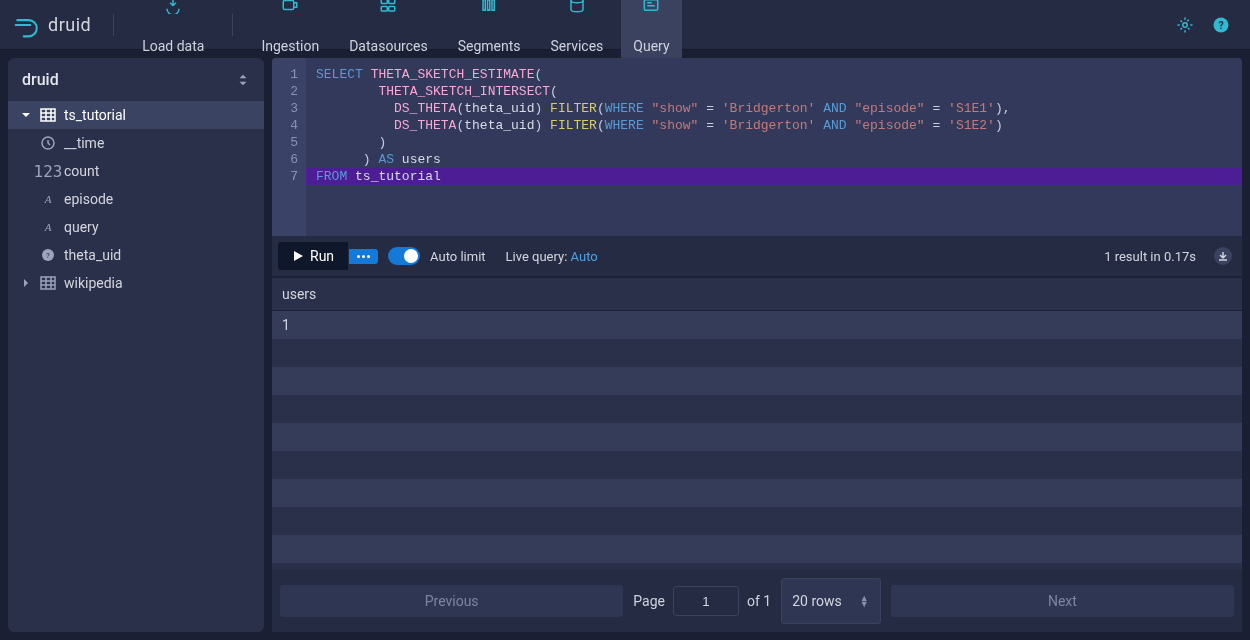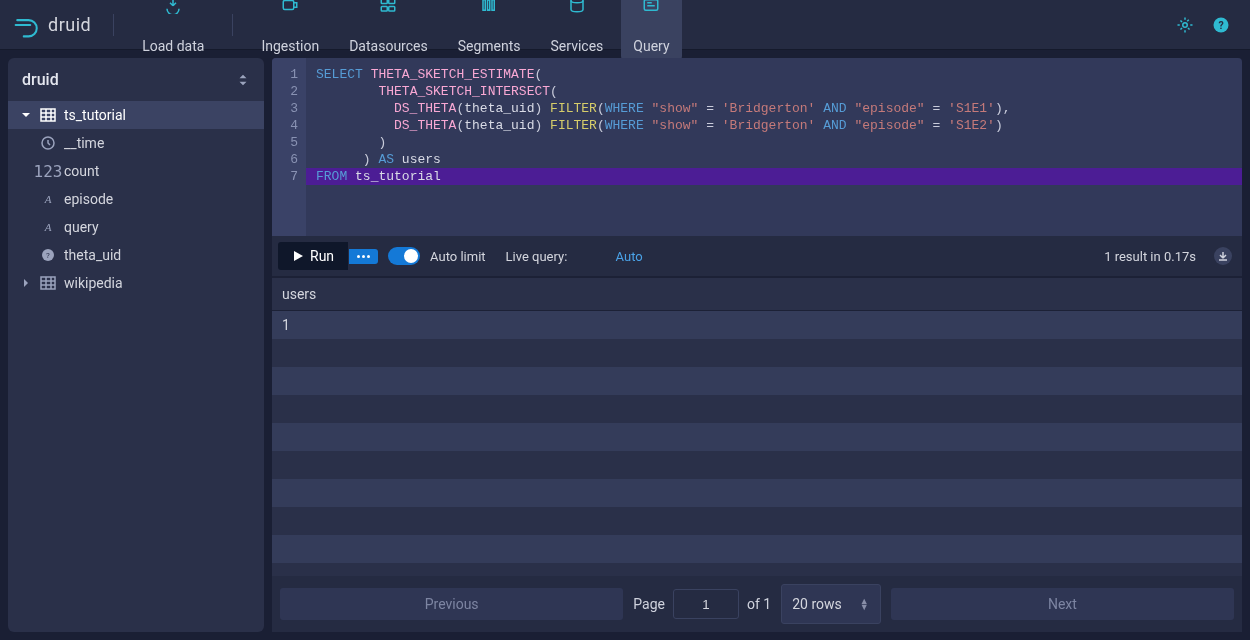--- a/index.html
+++ b/index.html
@@ -124,21 +124,21 @@
   .toggle {
     width:32px; height:18px; background:#1479d7; border-radius:10px;
     position:relative; cursor:pointer;
   }
   .toggle::after{
     content:""; position:absolute; right:2px; top:2px;
     width:14px; height:14px; background:#fff; border-radius:50%;
   }
   .run-text { color:#d4d6de; font-size:13px; }
   .live-query { margin-left:10px; color:#d4d6de; font-size:13px; }
-  .live-query a { color:#4aa2e7; cursor:pointer;margin-left:45px; }
+  .live-query a { color:#4aa2e7; cursor:pointer; }
   .run-bar .spacer { flex:1; }
   .result-count { color:#d4d6de; font-size:13px; display:flex; align-items:center; gap:18px; }
   .dl-icon { width:18px;height:18px;background:#3a4260;border-radius:50%;display:flex;align-items:center;justify-content:center;color:#cfd2dd;cursor:pointer;}
 
   
   .results {
     flex:1; display:flex; flex-direction:column;
     background:#2a3049;
     overflow:hidden;
   }
@@ -157,21 +157,21 @@
     flex:1; text-align:center; padding:8px 0;
     background:#2f3654; color:#7d85a2; border-radius:3px; cursor:pointer;
   }
   .pg-center { display:flex; align-items:center; gap:8px; color:#cfd2dd; }
   .pg-input {
     width:66px; height:30px; background:#252b42; border:1px solid #3a4260;
     color:#d4d6de; text-align:center; border-radius:3px;
   }
   .pg-select {
     display:flex; align-items:center; gap:18px;
-    height:40px; padding:0 10px; background:#2f3654; border:1px solid #3a4260;
+    height:46px; padding:0 10px; background:#2f3654; border:1px solid #3a4260;
     color:#d4d6de; border-radius:3px; cursor:pointer;
   }
   .up-down { width:10px; color:#888ea8; font-size:9px; line-height:6px; }
 
   svg { display:block; }
 </style>
 </head>
 <body>
 
 <div class="top-nav">

